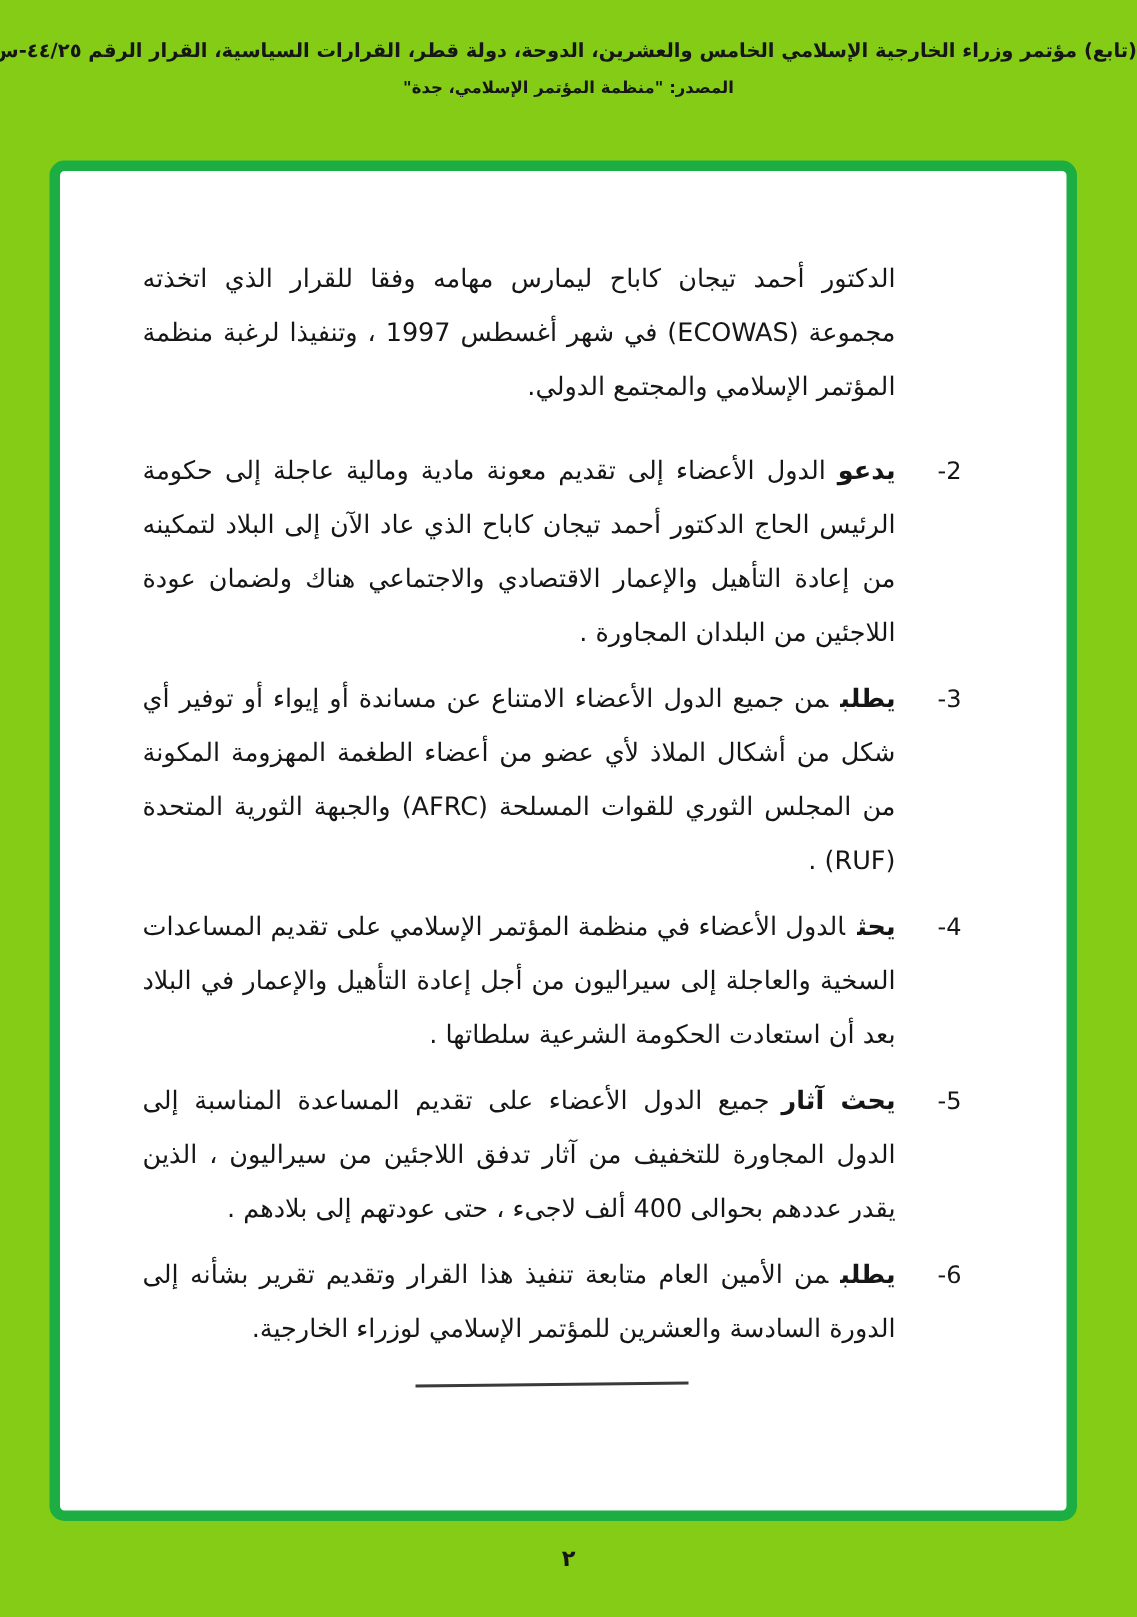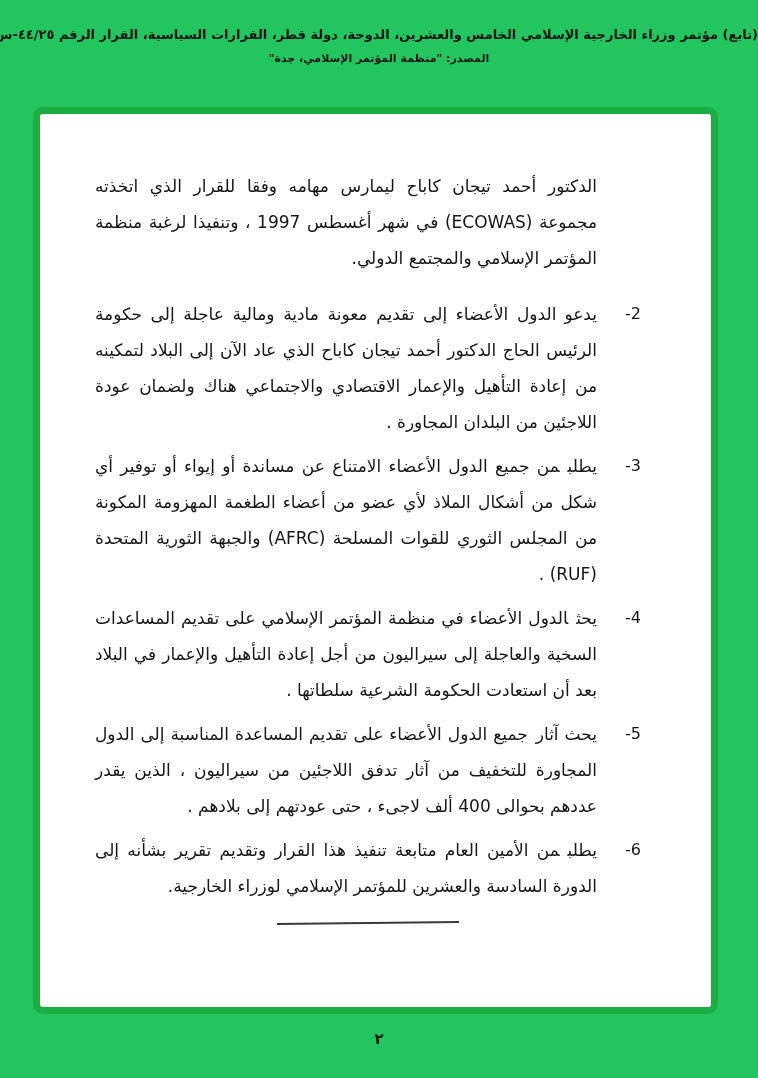--- a/index.html
+++ b/index.html
@@ -1,19 +1,19 @@
 <!DOCTYPE html>
 <html lang="ar"><head>
 <meta charset="utf-8">
 <style>
   html,body{margin:0;padding:0;background:#e8e8e8;}
   .sheet{
     position:relative;
     width:758px;height:1078px;
-    background:#22c55e;
+    background:#84cc16;
     font-family:"DejaVu Sans",sans-serif;
     color:#161616;
     overflow:hidden;
     margin:0 auto;
   }
   
   .doc-header{
     position:absolute;top:27px;left:0;right:0;
     direction:rtl;text-align:center;
   }
@@ -47,21 +47,21 @@
     display:flex;
     margin:0 0 8px 0;
   }
   .marker{
     flex:0 0 44px;
     width:44px;
     text-align:right;
     font-size:16px;
   }
   .ptext{flex:1;}
-  .ptext strong{margin-left:8px;font-weight:normal;}
+  .ptext strong{margin-left:8px;font-weight:bold;}
   .divider{
     width:182px;
     border-top:2px solid #3a3a3a;
     margin:18px auto 0 auto;
     transform:rotate(-0.6deg);
   }
   .page-number{
     position:absolute;top:1030px;left:0;right:0;
     text-align:center;
     font-size:15px;font-weight:bold;

